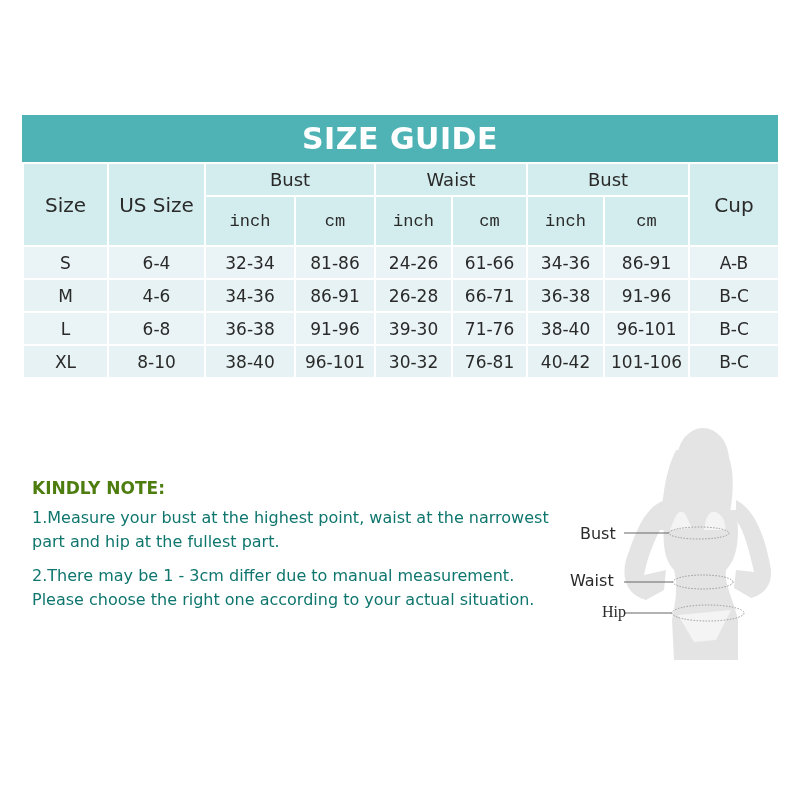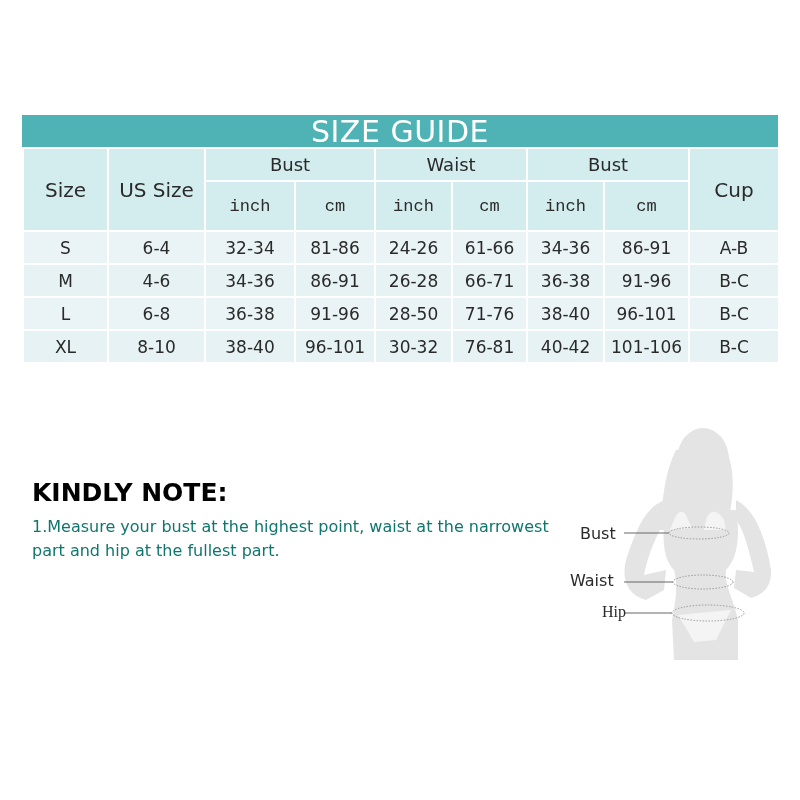--- a/index.html
+++ b/index.html
@@ -1,29 +1,29 @@
 <!DOCTYPE html>
 <html><head>
 <meta charset="utf-8">
 <style>
   html,body{margin:0;padding:0;background:#ffffff;}
   body{width:800px;height:800px;position:relative;overflow:hidden;font-family:"DejaVu Sans","Liberation Sans",sans-serif;color:#222;}
   .table-wrap{position:absolute;left:22px;top:115px;width:756px;}
-  .title-band{height:32px;background:#4fb3b5;display:flex;align-items:center;justify-content:center;color:#fff;font-weight:normal;font-size:30px;letter-spacing:0.5px;}
+  .title-band{height:47px;background:#4fb3b5;display:flex;align-items:center;justify-content:center;color:#fff;font-weight:bold;font-size:30px;letter-spacing:0.5px;}
   table{border-collapse:collapse;width:756px;table-layout:fixed;}
   th,td{text-align:center;font-weight:normal;border:2px solid #ffffff;padding:0;color:#2a2a2a;}
   thead th{background:#d3eced;}
   .h-group{height:33px;font-size:18px;}
   .h-unit{height:50px;font-size:17px;font-family:Liberation Mono, monospace;}
   .h-span{font-size:20px;}
   tbody td{height:31px;font-size:17px;}
   tbody tr:nth-child(odd) td{background:#eaf3f6;}
   tbody tr:nth-child(even) td{background:#e6f2f3;}
   .note{position:absolute;left:32px;top:478px;width:520px;}
-  .note h2{margin:0 0 8px 0;font-size:25px;color:#000000;font-weight:bold;}
+  .note h2{margin:0 0 8px 0;font-size:17px;color:#4d7c0f;font-weight:bold;}
   .note p{margin:0 0 10px 0;font-size:16px;line-height:24px;color:#0f766e;}
   .figure{position:absolute;left:566px;top:420px;width:220px;height:250px;}
   .fig-label{position:absolute;font-size:16px;color:#2a2a2a;}
 </style>
 </head>
 <body>
 
 <div class="table-wrap">
   <div class="title-band">SIZE GUIDE</div>
   <table>
@@ -77,21 +77,21 @@
         <td>66-71</td>
         <td>36-38</td>
         <td>91-96</td>
         <td>B-C</td>
       </tr>
       <tr>
         <td>L</td>
         <td>6-8</td>
         <td>36-38</td>
         <td>91-96</td>
-        <td>28-50</td>
+        <td>39-30</td>
         <td>71-76</td>
         <td>38-40</td>
         <td>96-101</td>
         <td>B-C</td>
       </tr>
       <tr>
         <td>XL</td>
         <td>8-10</td>
         <td>38-40</td>
         <td>96-101</td>
@@ -101,20 +101,21 @@
         <td>101-106</td>
         <td>B-C</td>
       </tr>
     </tbody>
   </table>
 </div>
 
 <div class="note">
   <h2>KINDLY NOTE:</h2>
   <p>1.Measure your bust at the highest point, waist at the narrowest part and hip at the fullest part.</p>
+  <p>2.There may be 1 - 3cm differ due to manual measurement. Please choose the right one according to your actual situation.</p>
 </div>
 
 <div class="figure">
   <svg width="220" height="250" viewBox="0 0 220 250" style="position:absolute;left:0;top:0;">
     <g fill="#e4e4e4">
       <ellipse cx="137" cy="40" rx="26" ry="32"></ellipse>
       <path d="M110 30 C95 60 98 90 92 110 L160 110 C168 80 170 50 160 30 Z"></path>
       <path d="M100 80 C80 85 70 110 60 140 C55 160 62 175 80 180 L98 170 L100 150 L78 155 C82 135 90 115 100 100 Z"></path>
       <path d="M170 80 C190 90 200 120 205 150 C206 165 198 175 185 178 L168 168 L170 150 L188 152 C183 130 178 110 170 100 Z"></path>
       <path d="M100 90 L170 90 C175 120 170 140 160 150 C158 165 168 180 172 200 L172 240 L108 240 L106 200 C110 180 112 165 108 150 C98 140 95 120 100 90 Z"></path>

